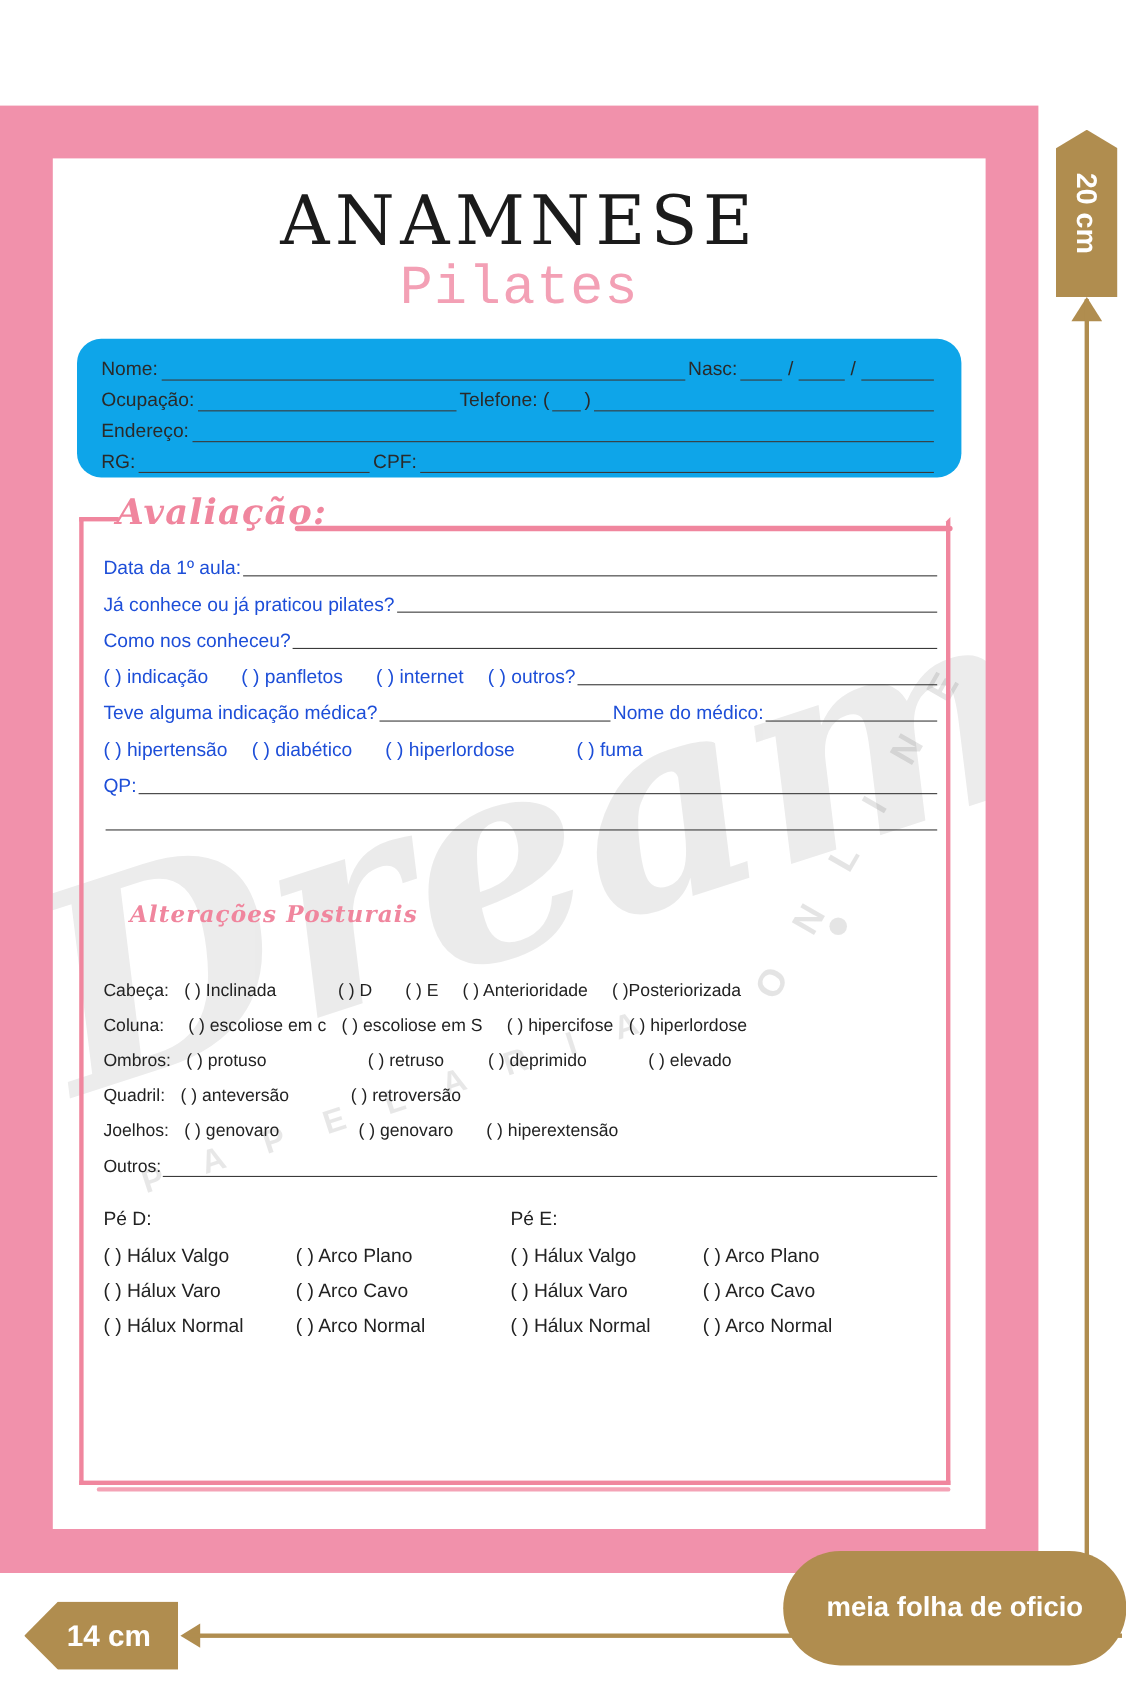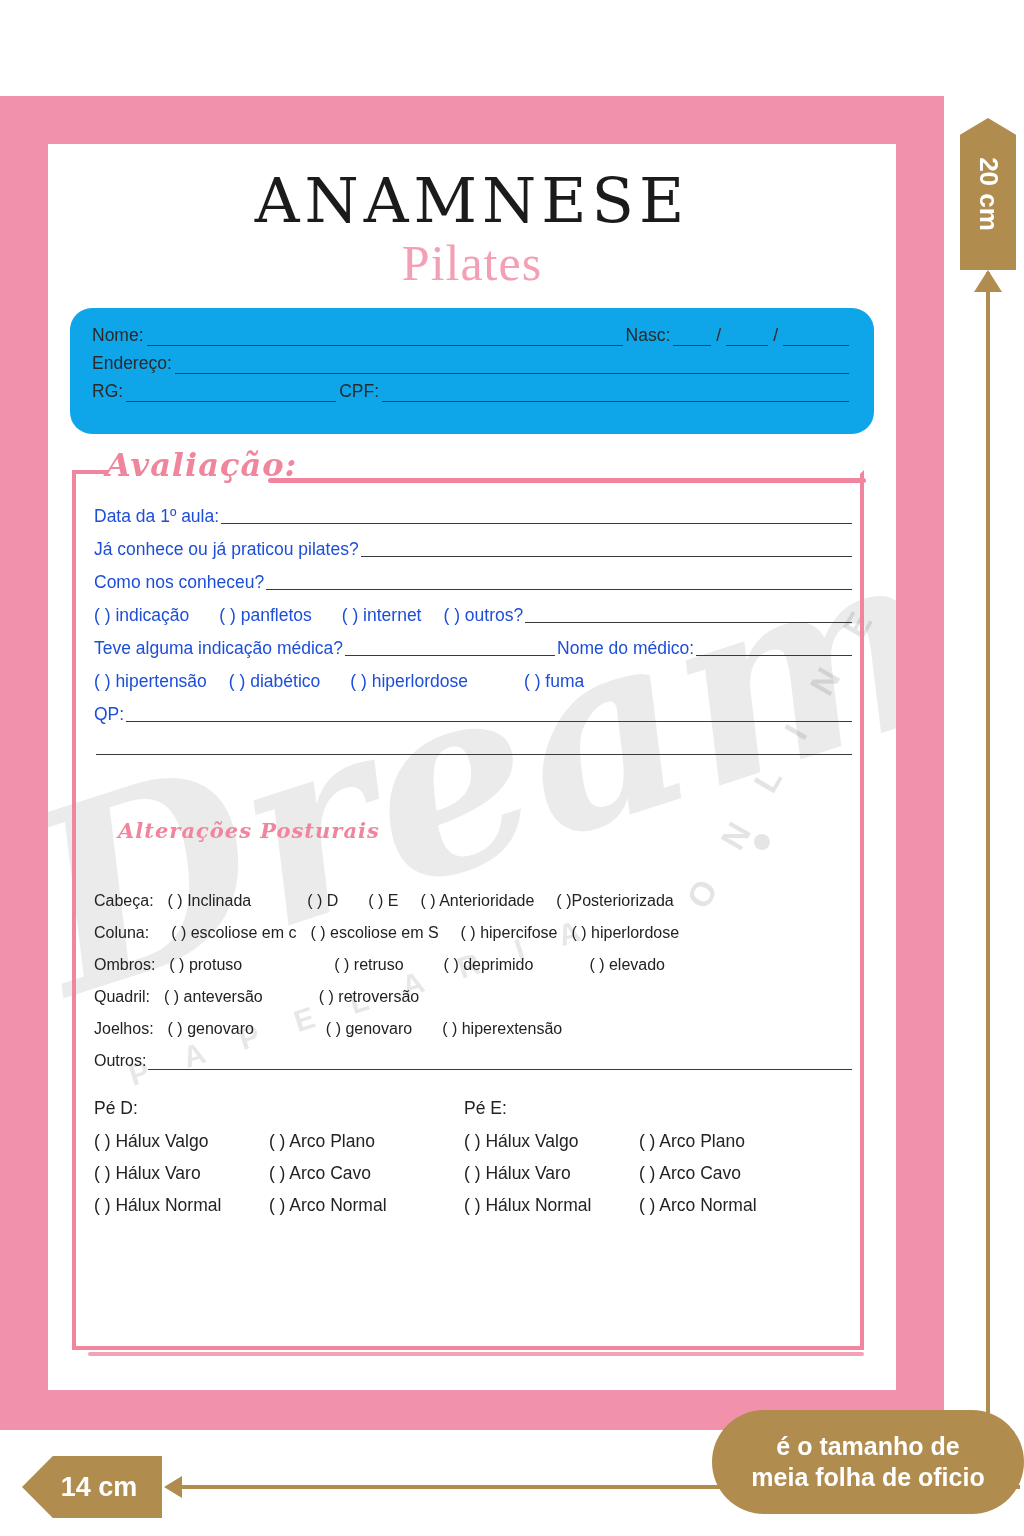--- a/index.html
+++ b/index.html
@@ -52,21 +52,21 @@
   }
 
   
   .doc-title{
     position:absolute;left:0;top:20px;width:848px;text-align:center;
     font-family:"DejaVu Serif", serif;
     font-size:62px;letter-spacing:5px;color:#1b1b1b;font-weight:400;
   }
   .doc-sub{
     position:absolute;left:0;top:90px;width:848px;text-align:center;
-    font-family:Liberation Serif, serif;
+    font-family:Liberation Mono, monospace;
     font-size:50px;color:#F3A0B5;font-weight:400;letter-spacing:1px;
   }
 
   
   .info-card{
     position:absolute;left:22px;top:164px;width:804px;height:126px;
     background:#0ea5e9;border-radius:22px;
     padding:10px 22px 0 22px;box-sizing:border-box;
   }
   .info-row{
@@ -220,20 +220,28 @@
       <span class="lbl">Nome:</span>
       <span class="ln"></span>
       <span class="lbl">Nasc:</span>
       <span class="ln w1"></span>
       <span class="slash">/</span>
       <span class="ln w2"></span>
       <span class="slash">/</span>
       <span class="ln w3"></span>
     </div>
 
+    <div class="info-row">
+      <span class="lbl">Ocupação:</span>
+      <span class="ln w235"></span>
+      <span class="lbl">Telefone: (</span>
+      <span class="ln w4"></span>
+      <span class="lbl">)</span>
+      <span class="ln"></span>
+    </div>
 
     <div class="info-row">
       <span class="lbl">Endereço:</span>
       <span class="ln"></span>
     </div>
 
     <div class="info-row">
       <span class="lbl">RG:</span>
       <span class="ln w210"></span>
       <span class="lbl">CPF:</span>
@@ -407,21 +415,20 @@
 </div>
 
 <div class="gold-20">
   <span>20 cm</span>
 </div>
 <div class="v-arrow-head"></div>
 <div class="v-arrow"></div>
 
 <div class="gold-badge">
   <div>
-    <div>é o tamanho de</div>
     <div>meia folha de oficio</div>
   </div>
 </div>
 
 <div class="gold-14">
   <span>14 cm</span>
 </div>
 <div class="h-arrow-head"></div>
 <div class="h-arrow"></div>
 

